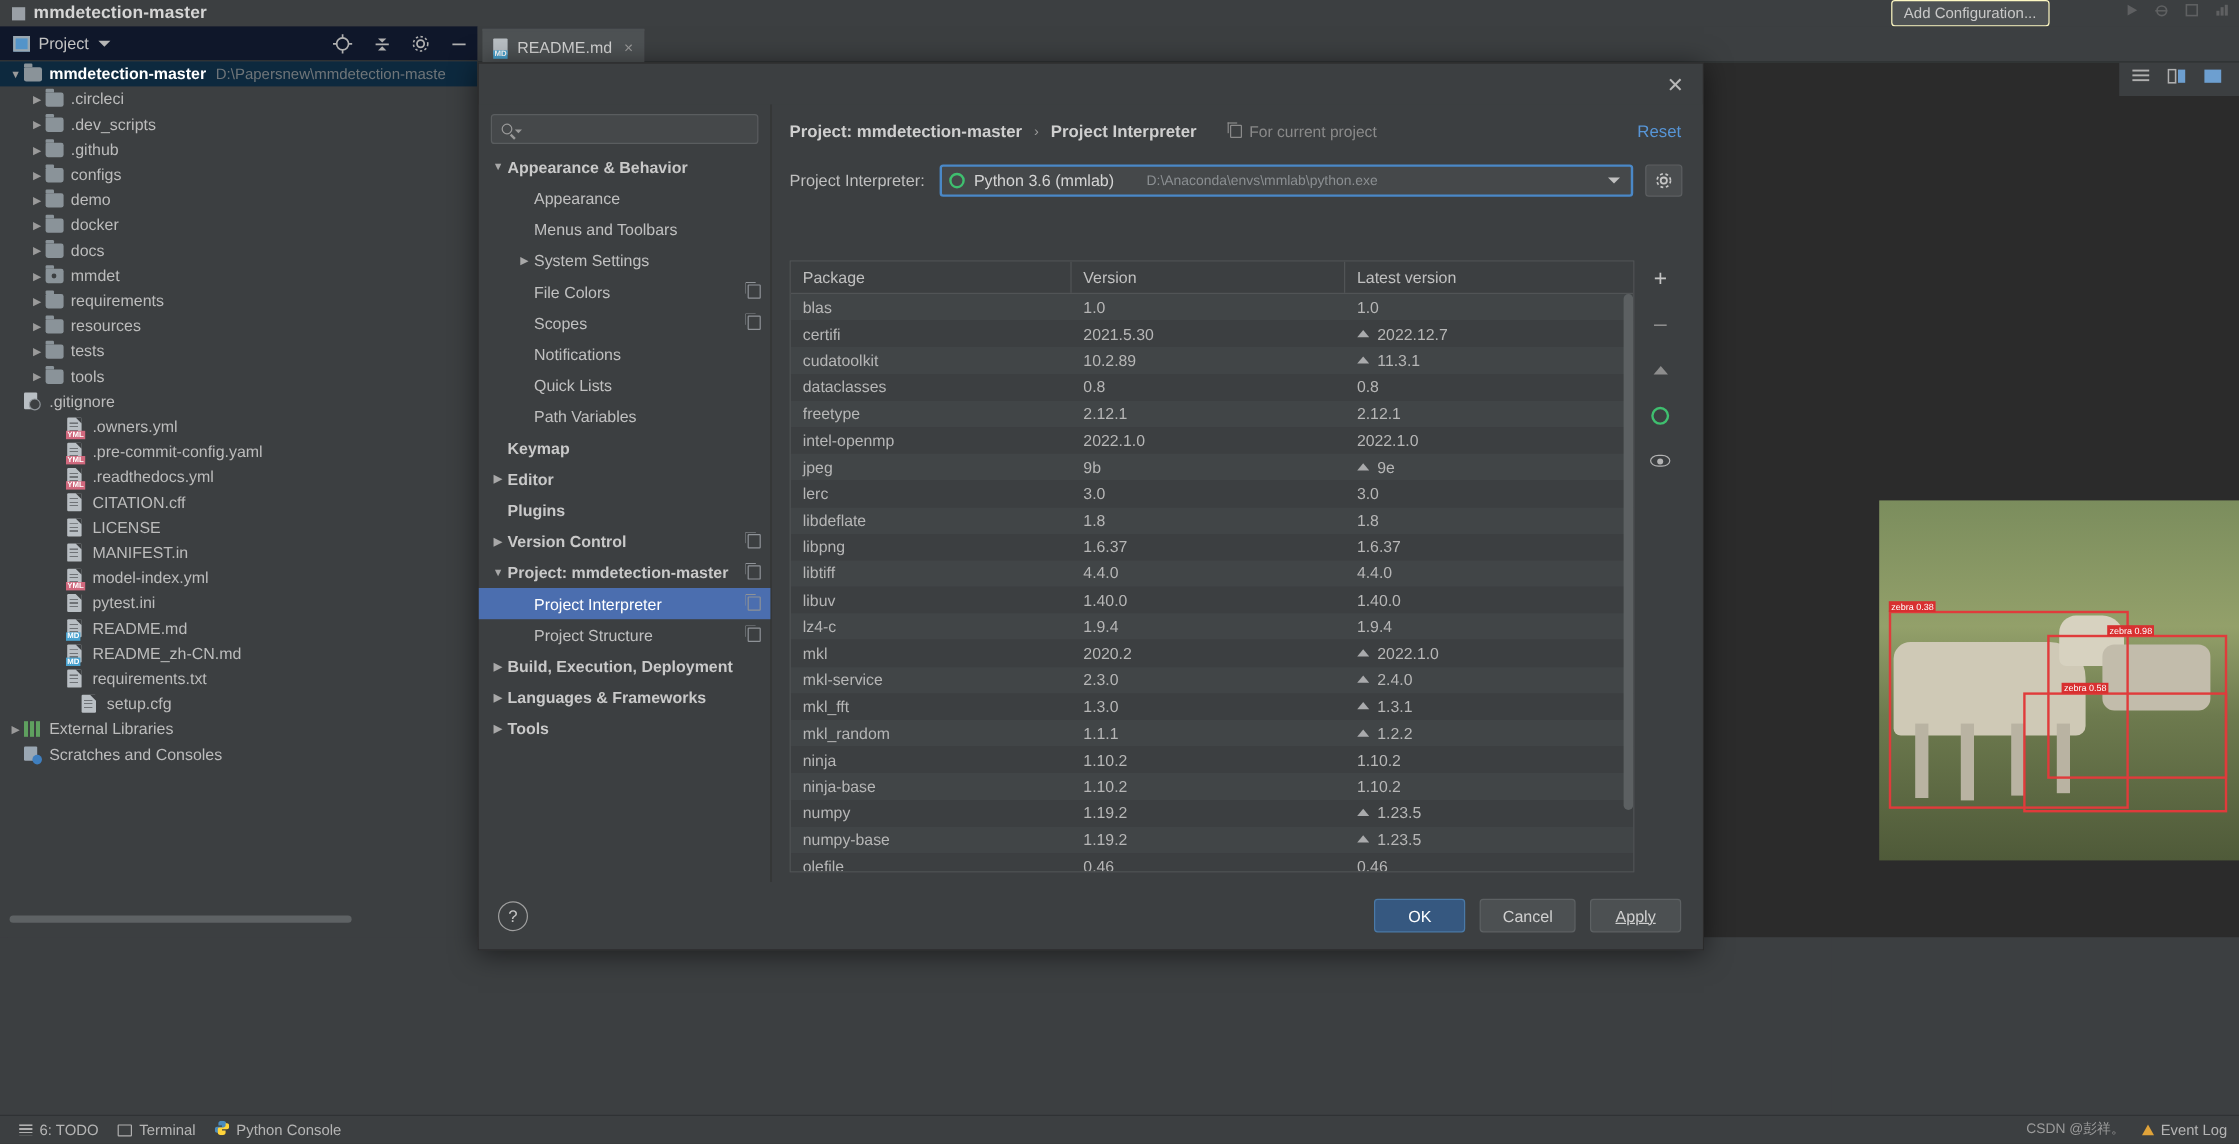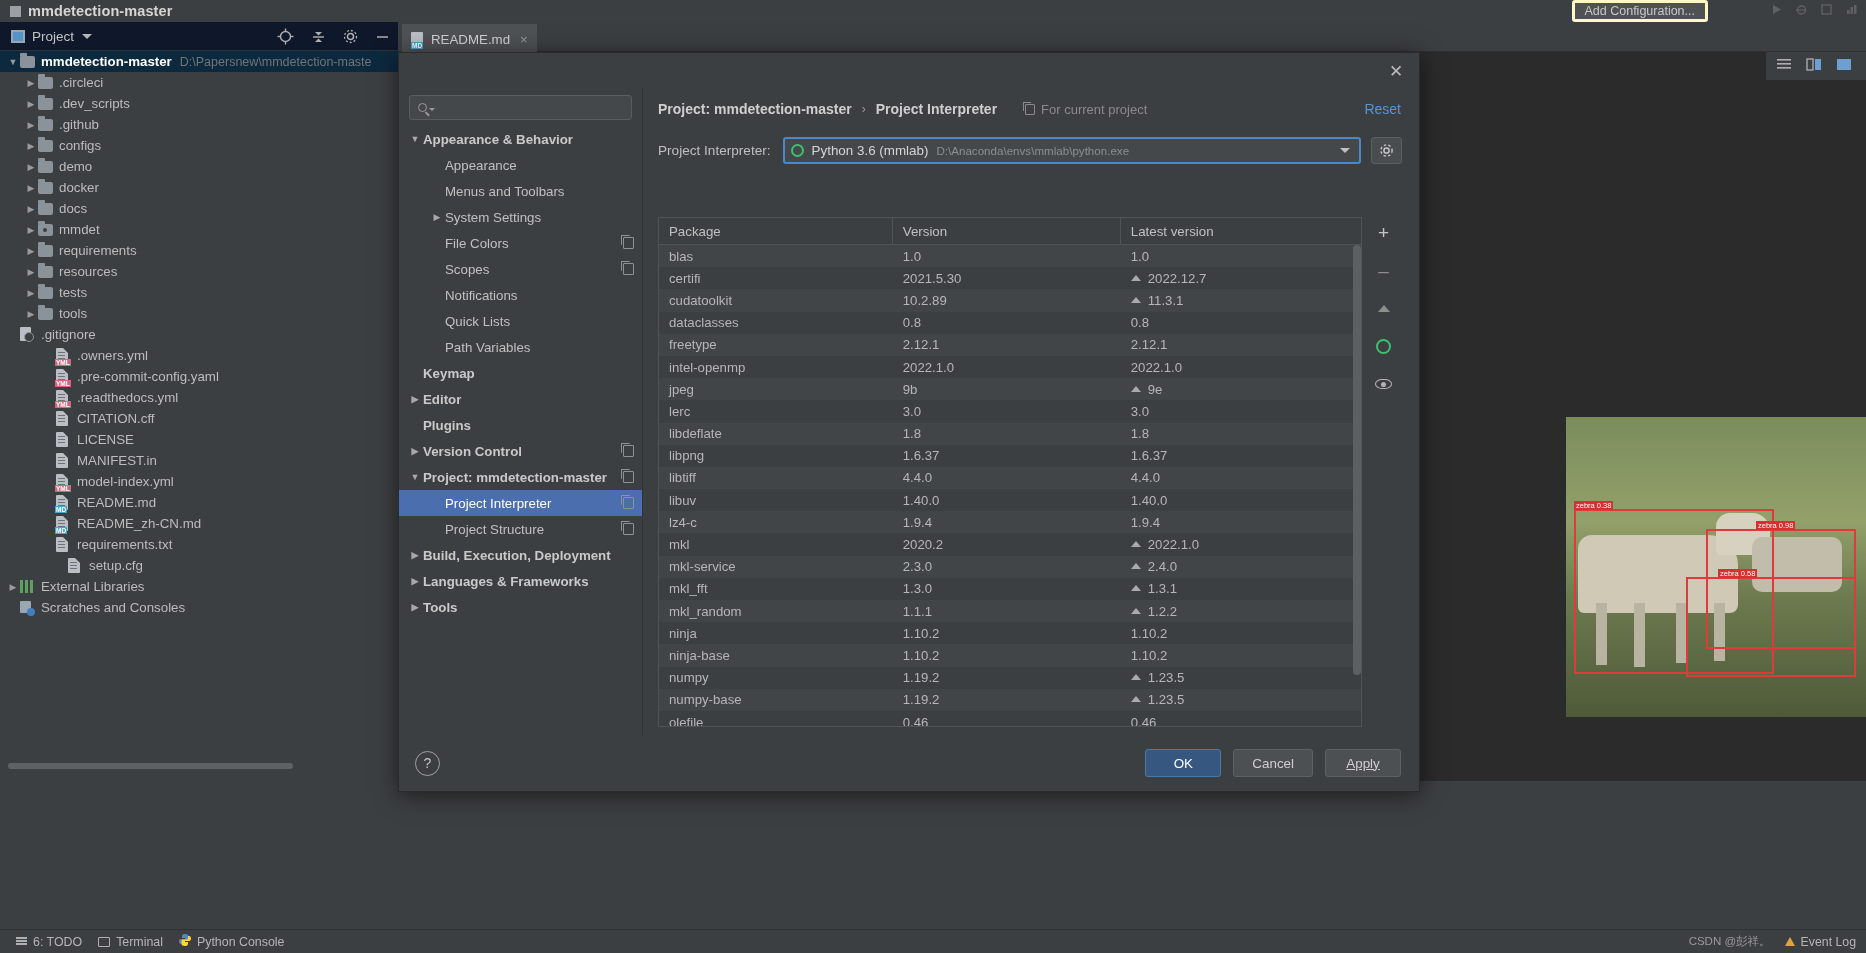--- a/index.html
+++ b/index.html
@@ -16,21 +16,21 @@
   .ide-titlebar {
     position: absolute; left: 0; top: 0; width: 1866px; height: 22px;
     background: #3c3f41; display: flex; align-items: center;
   }
   .ide-title-icon {
     width: 11px; height: 11px; background: #9aa0a6; margin-left: 10px; margin-right: 7px;
   }
   .ide-title-text { font-size: 14.5px; font-weight: bold; color: #d5d5d5; letter-spacing: .1px;}
   .add-config {
     position: absolute; right: 158px; top: 0px; height: 22px;
-    background: #4e5254; border: 3px solid #fef9c3; border-radius: 3px;
+    background: #4e5254; border: 1px solid #fef9c3; border-radius: 3px;
     color: #c8c8c8; font-size: 12.5px; display: flex; align-items: center; padding: 0 10px;
   }
   .run-icons { position: absolute; right: 8px; top: 2px; display: flex; gap: 12px; align-items: center;}
   .run-icons span { opacity: .45; }
 
   
   .proj-toolbar {
     position: absolute; left: 0; top: 22px; width: 398px; height: 29px;
     background: #0f172a; display: flex; align-items: center;
     border-bottom: 1px solid #2f3234;
@@ -251,21 +251,21 @@
   }
   .interp-label { font-size: 13.6px; color: #bfbfbf; margin-right: 12px; }
   .interp-combo {
     width: 578px; height: 27px; background: #45484a; border: 2px solid #4a88c7; border-radius: 3px;
     display: flex; align-items: center; padding: 0 6px; position: relative;
   }
   .py-circle {
     width: 13px; height: 13px; border: 2.2px solid #3fbf6f; border-radius: 50%; margin-right: 8px;
   }
   .interp-name { font-size: 13.4px; color: #d4d4d4; }
-  .interp-path { font-size: 11.6px; color: #8b8f92; margin-left: 8px; }
+  .interp-path { font-size: 11.6px; color: #8b8f92; margin-left: 27px; }
   .combo-caret {
     position: absolute; right: 9px; width: 0; height: 0;
     border-left: 5px solid transparent; border-right: 5px solid transparent;
     border-top: 5px solid #c0c0c0;
   }
   .gear-btn {
     width: 31px; height: 27px; background: #4a4d4f; border: 1px solid #5c5f61; border-radius: 3px;
     margin-left: 10px; display: flex; align-items: center; justify-content: center;
   }
 
@@ -585,20 +585,29 @@
         </div>
         <div class="tree-row" style="padding-left: 42px;">
           <span class="arrow none">▶</span>
           <span class="ficon-wrap">
             <span class="doc">
               <span class="lines"></span>
             </span>
             <span class="badge yml">YML</span>
           </span>
           <span class="tname">model-index.yml</span>
+        </div>
+        <div class="tree-row" style="padding-left: 42px;">
+          <span class="arrow none">▶</span>
+          <span class="ficon-wrap">
+            <span class="doc">
+              <span class="lines"></span>
+            </span>
+          </span>
+          <span class="tname">pytest.ini</span>
         </div>
         <div class="tree-row" style="padding-left: 42px;">
           <span class="arrow none">▶</span>
           <span class="ficon-wrap">
             <span class="doc">
               <span class="lines"></span>
             </span>
             <span class="badge md">MD</span>
           </span>
           <span class="tname">README.md</span>

